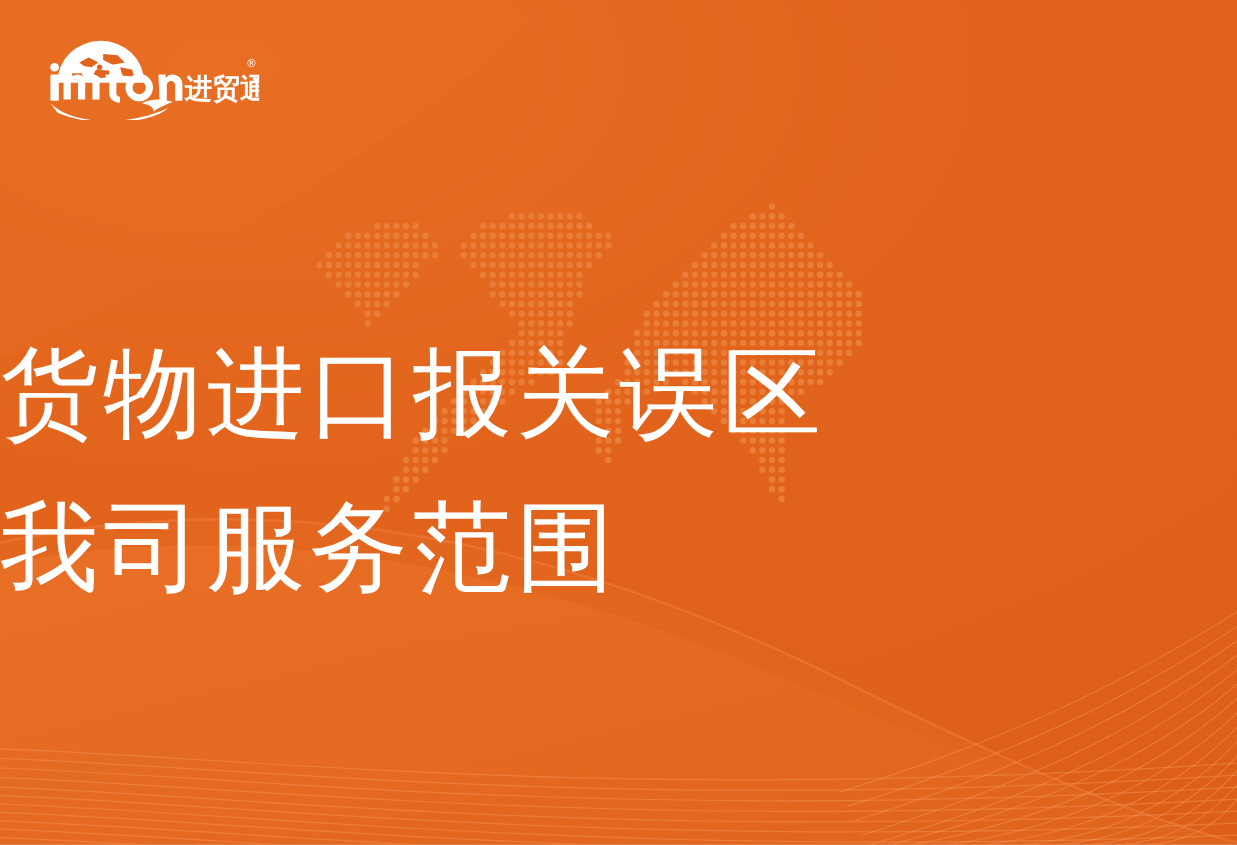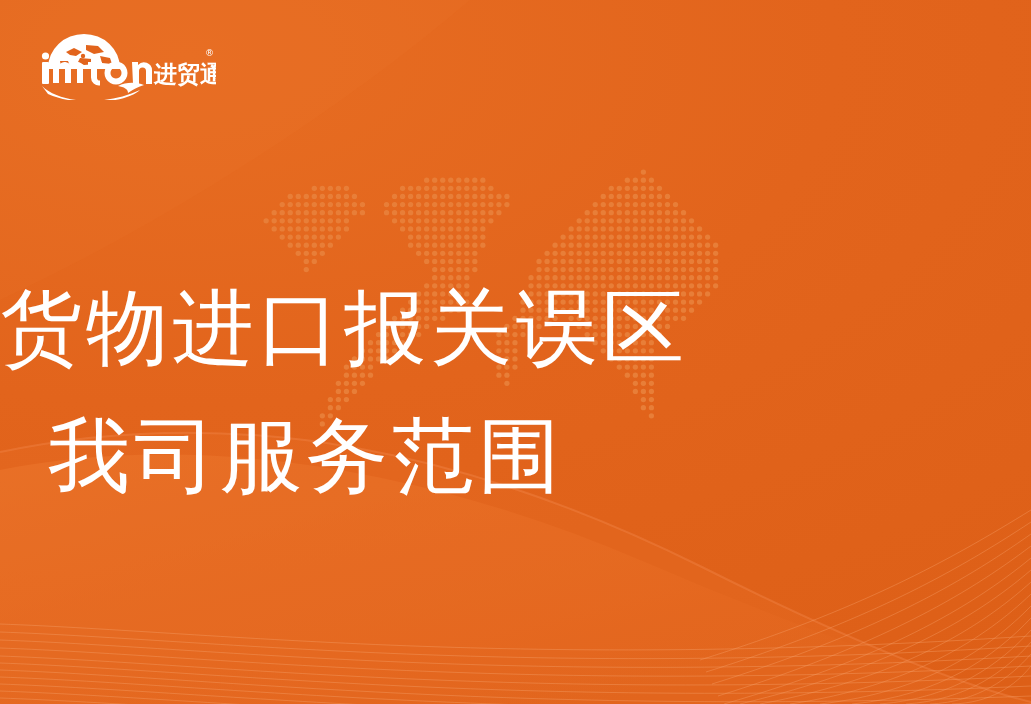--- a/index.html
+++ b/index.html
@@ -65,21 +65,21 @@
   }
   .hl-line {
     display: block;
     font-family: "Liberation Serif", "DejaVu Serif", serif;
     font-size: 82px;
     font-weight: 400;
     letter-spacing: 4px;
     white-space: nowrap;
   }
   .hl-line-1 { margin: 0 0 0 0; }
-  .hl-line-2 { margin: 46px 0 0 0; padding-left: 48px; }
+  .hl-line-2 { margin: 46px 0 0 0; }
 </style>
 </head>
 <body>
 
 <div id="slide">
 
   <div class="bg-base"></div>
 
   <svg class="bg-svg" viewBox="0 0 1031 704" preserveAspectRatio="none">
     <defs>

